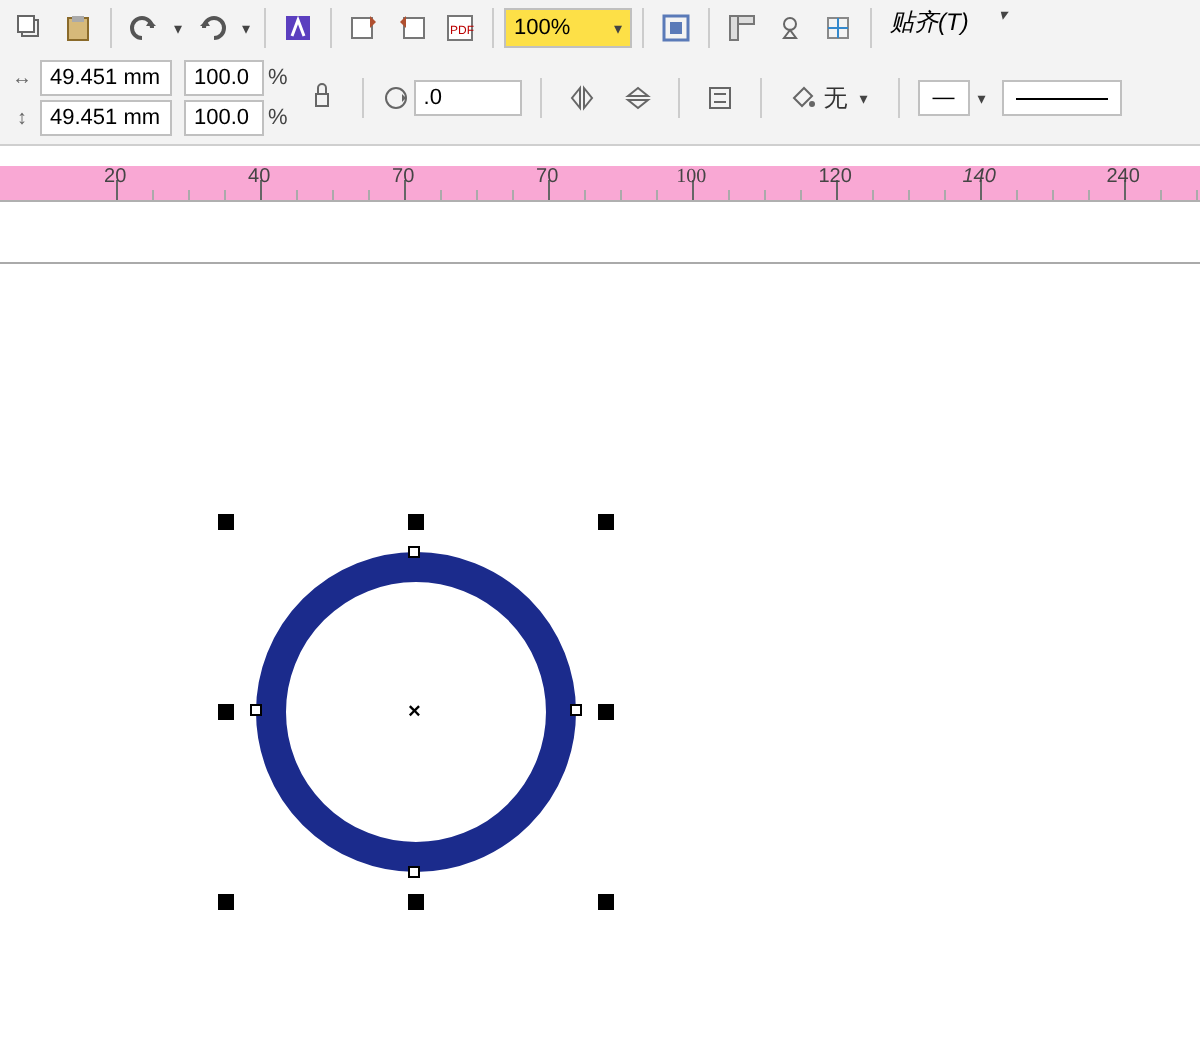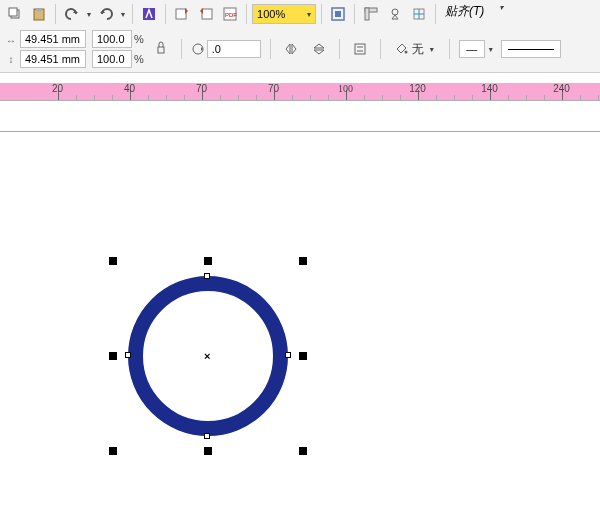--- a/index.html
+++ b/index.html
@@ -462,21 +462,21 @@
     <div class="label" style="left: 345.6px; font-family: Liberation Serif, serif;">100</div>
     <div class="tick-minor" style="left: 363.6px;"></div>
     <div class="tick-minor" style="left: 381.6px;"></div>
     <div class="tick-minor" style="left: 399.6px;"></div>
     <div class="tick-major" style="left: 417.6px;"></div>
     <div class="label" style="left: 417.6px;">120</div>
     <div class="tick-minor" style="left: 435.6px;"></div>
     <div class="tick-minor" style="left: 453.6px;"></div>
     <div class="tick-minor" style="left: 471.6px;"></div>
     <div class="tick-major" style="left: 489.6px;"></div>
-    <div class="label" style="left: 489.6px;">140</div>
+    <div class="label" style="left: 489.6px; font-style: italic;">140</div>
     <div class="tick-minor" style="left: 507.6px;"></div>
     <div class="tick-minor" style="left: 525.6px;"></div>
     <div class="tick-minor" style="left: 543.6px;"></div>
     <div class="tick-major" style="left: 561.6px;"></div>
     <div class="label" style="left: 561.6px;">240</div>
     <div class="tick-minor" style="left: 579.6px;"></div>
     <div class="tick-minor" style="left: 597.6px;"></div>
   </div>
 
 <div class="canvas-area">

